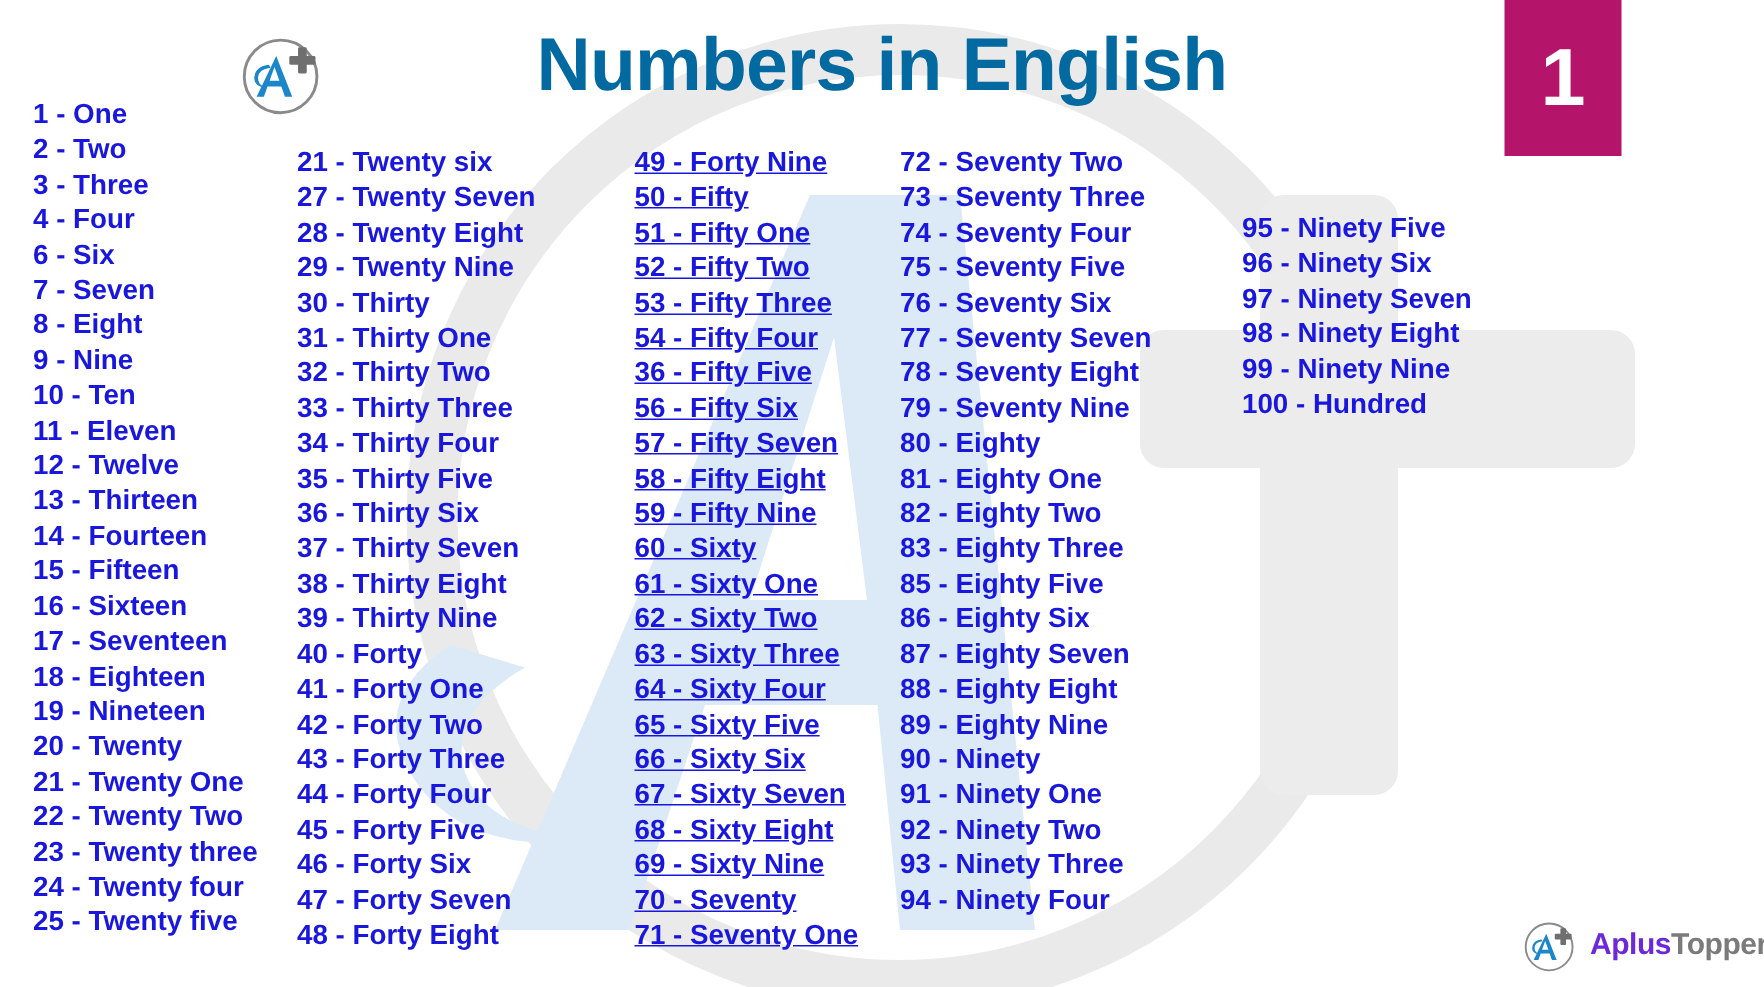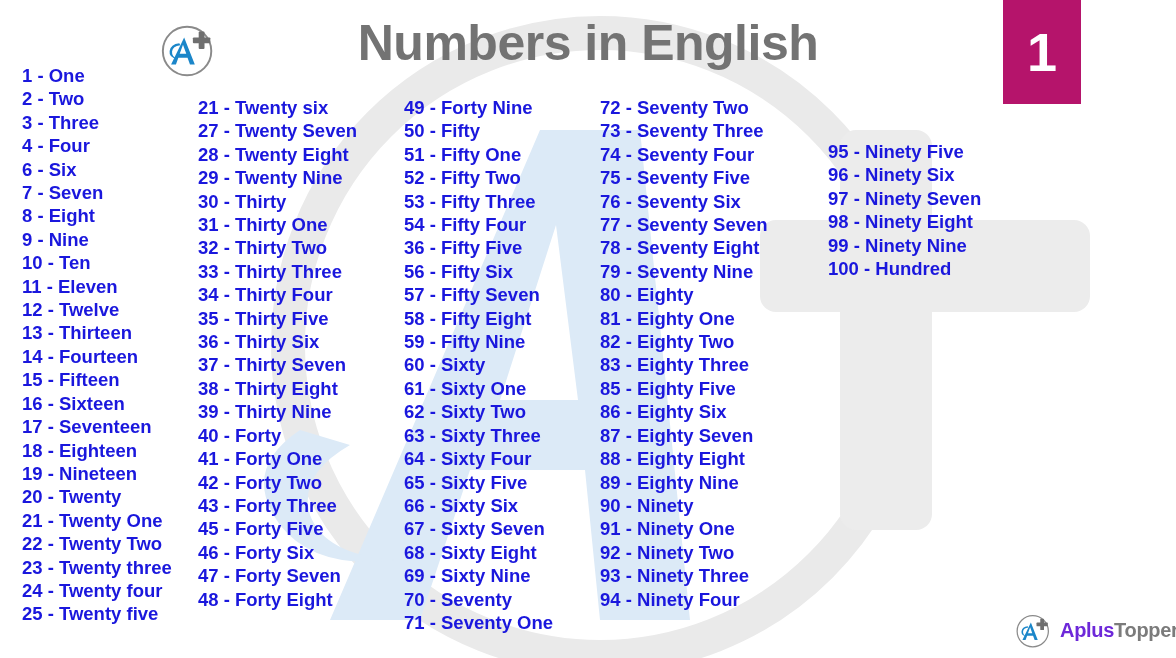--- a/index.html
+++ b/index.html
@@ -42,21 +42,21 @@
   .page-title {
     position: absolute;
     left: 0;
     top: 17px;
     width: 1176px;
     text-align: center;
     font-family: "Liberation Sans", sans-serif;
     font-size: 50px;
     font-weight: bold;
     letter-spacing: -0.5px;
-    color: #737373;
+    color: #0369a1;
     z-index: 3;
     line-height: 1.05;
   }
   .badge {
     position: absolute;
     left: 1003px;
     top: 0px;
     width: 78px;
     height: 104px;
     background: #b5146b;
@@ -81,21 +81,21 @@
     font-family: "Liberation Sans", sans-serif;
     font-weight: bold;
     font-size: 18.5px;
     line-height: 23.4px;
     white-space: nowrap;
   }
   .col .row { display: block; }
 
   .col-1 { left: 22px;  top: 64px;  }
   .col-2 { left: 198px; top: 96px;  }
-  .col-3 { left: 404px; top: 96px;  }
+  .col-3 { left: 423px; top: 96px; text-decoration: underline;  }
   .col-4 { left: 600px; top: 96px;  }
   .col-5 { left: 828px; top: 140px; }
 
   
   .brand {
     position: absolute;
     left: 1014px;
     top: 610px;
     z-index: 3;
     display: flex;
@@ -193,20 +193,21 @@
       <span class="row">34 - Thirty Four</span>
       <span class="row">35 - Thirty Five</span>
       <span class="row">36 - Thirty Six</span>
       <span class="row">37 - Thirty Seven</span>
       <span class="row">38 - Thirty Eight</span>
       <span class="row">39 - Thirty Nine</span>
       <span class="row">40 - Forty</span>
       <span class="row">41 - Forty One</span>
       <span class="row">42 - Forty Two</span>
       <span class="row">43 - Forty Three</span>
+      <span class="row">44 - Forty Four</span>
       <span class="row">45 - Forty Five</span>
       <span class="row">46 - Forty Six</span>
       <span class="row">47 - Forty Seven</span>
       <span class="row">48 - Forty Eight</span>
     </div>
   <div class="col col-3">
       <span class="row">49 - Forty Nine</span>
       <span class="row">50 - Fifty</span>
       <span class="row">51 - Fifty One</span>
       <span class="row">52 - Fifty Two</span>

